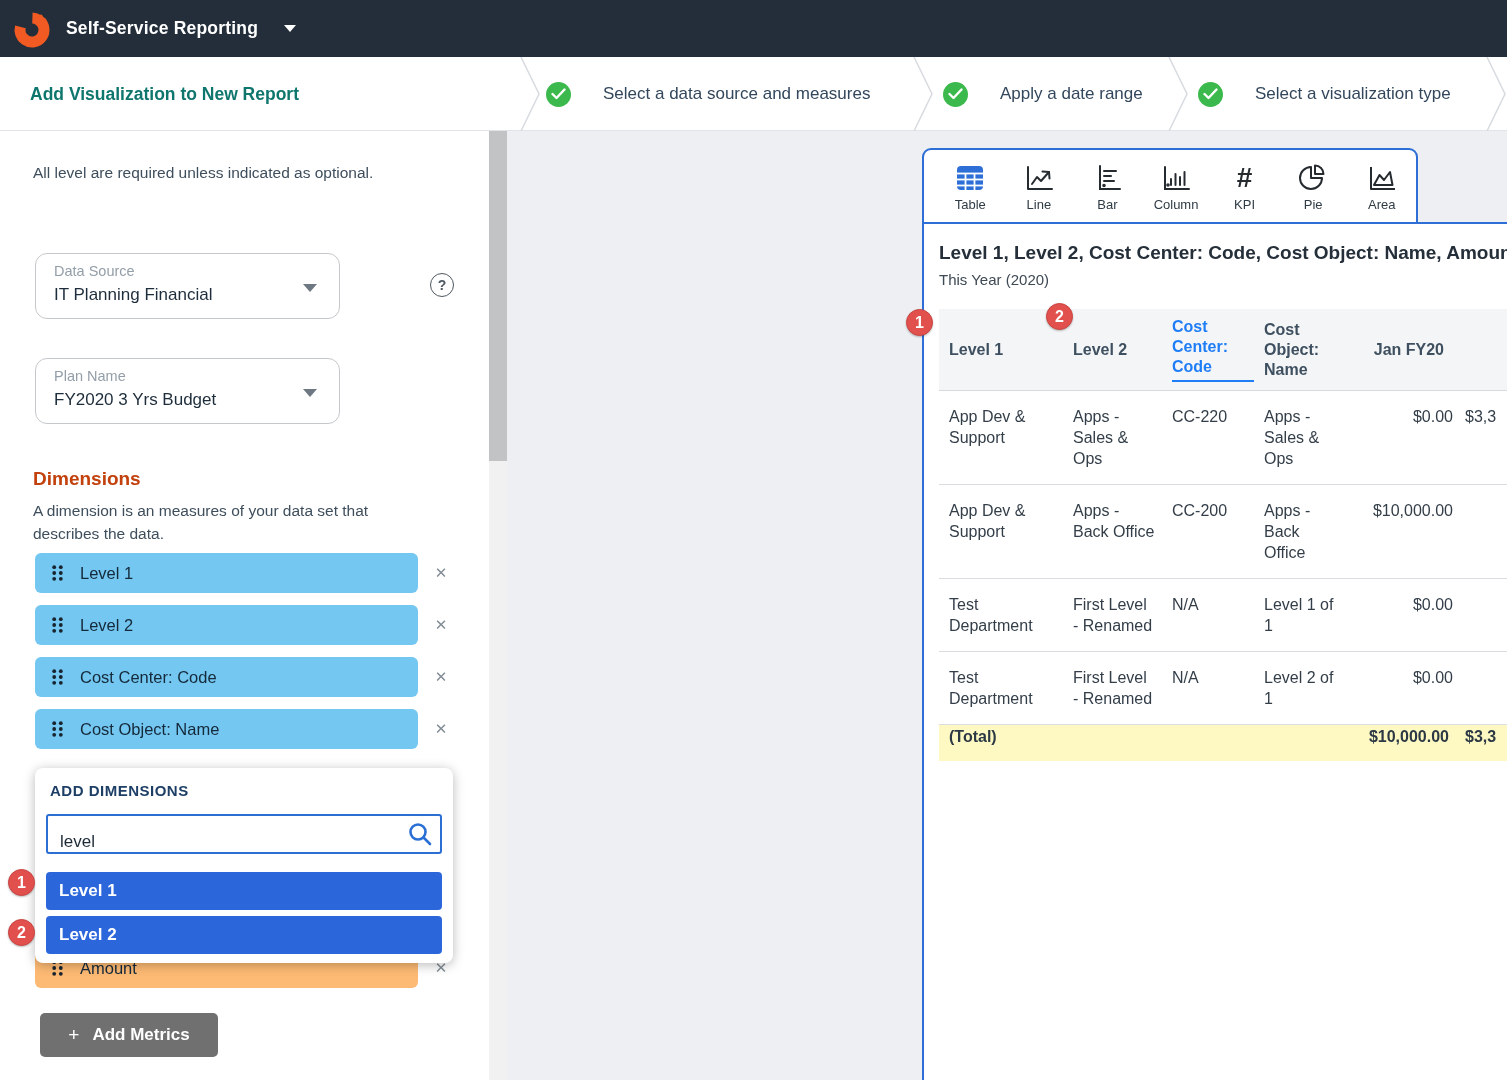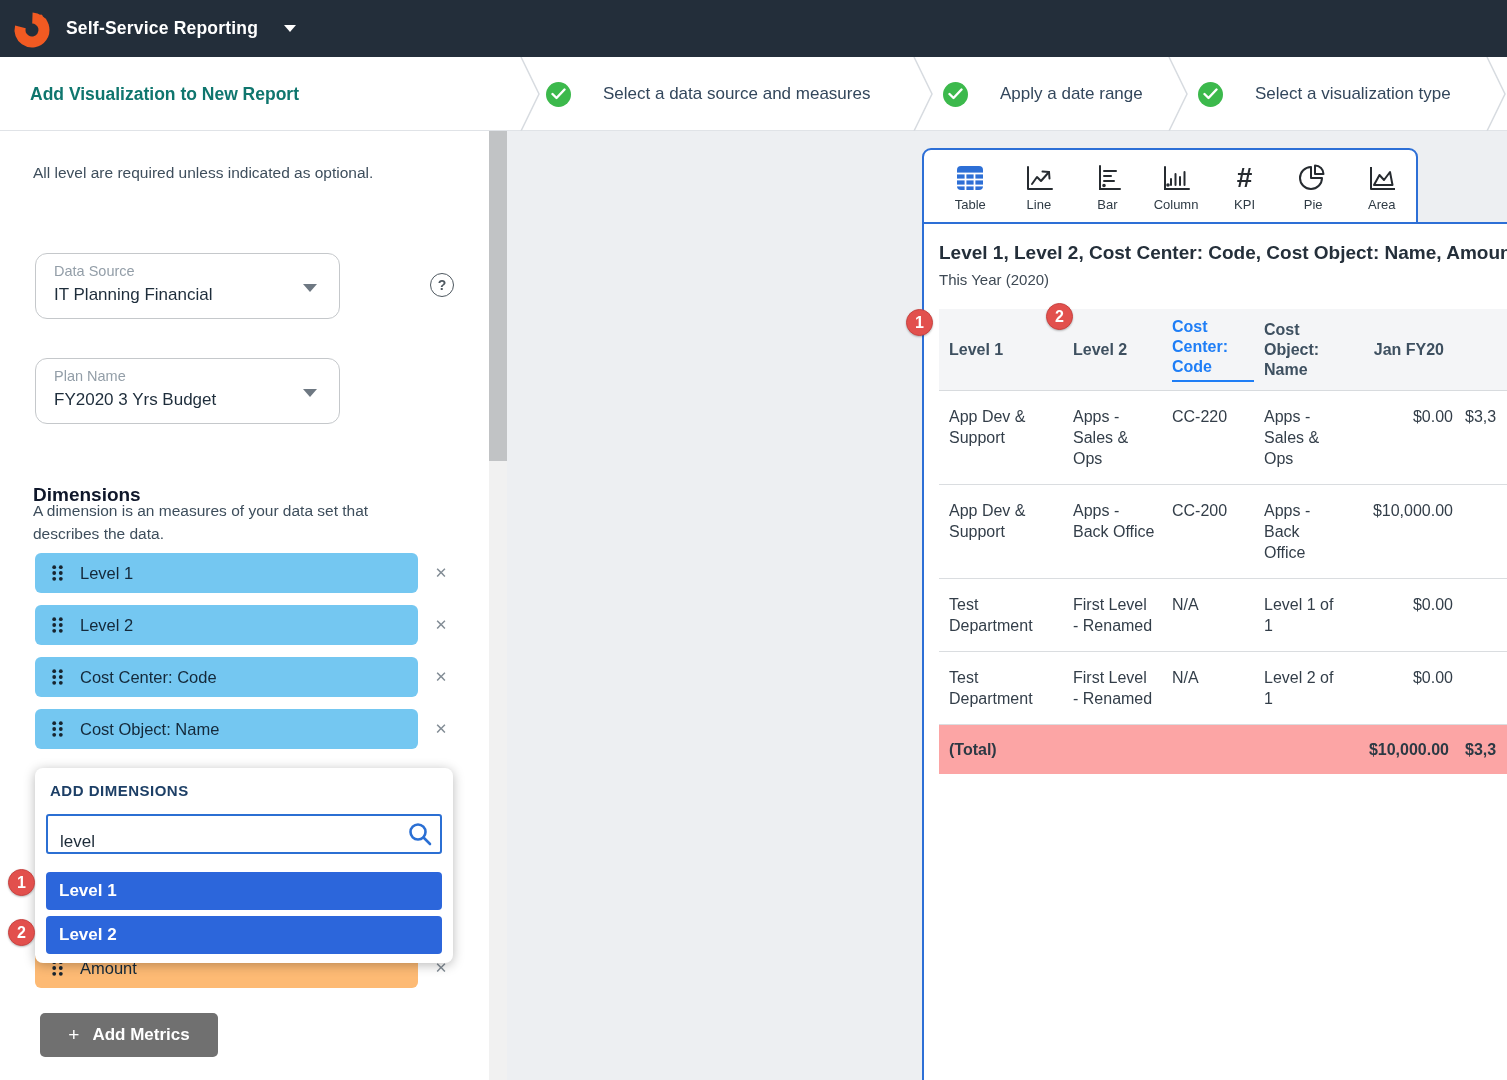--- a/index.html
+++ b/index.html
@@ -28,21 +28,21 @@
   .required-note { position:absolute; left:33px; top:33px; font-size:15.5px; color:#3E4E5C; }
   .section-title { position:absolute; left:33px; top:88px; font-size:23px; font-weight:700; color:#16293C; }
   .sel-box { position:absolute; left:35px; width:305px; height:66px; border:1px solid #C5C8CB; border-radius:12px; background:#fff; cursor:pointer; }
   .sel-ds { top:122px; } .sel-pn { top:227px; }
   .sel-label { position:absolute; left:18px; top:9px; font-size:14.5px; color:#939EA8; }
   .sel-value { position:absolute; left:18px; top:31px; font-size:17px; color:#1E2D3B; }
   .sel-caret { position:absolute; right:22px; top:30px; width:0; height:0;
     border-left:7px solid transparent; border-right:7px solid transparent; border-top:8px solid #6E7882; }
   .help-icon { position:absolute; left:430px; top:142px; width:24px; height:24px; border:1.6px solid #4E5860; border-radius:50%;
     display:flex; align-items:center; justify-content:center; font-size:14px; font-weight:700; color:#4E5860; cursor:pointer; }
-  .dims-title { position:absolute; left:33px; top:337px; font-size:19px; font-weight:700; color:#0f172a;margin-top:16px; }
+  .dims-title { position:absolute; left:33px; top:337px; font-size:19px; font-weight:700; color:#c2410c; }
   .dims-desc { position:absolute; left:33px; top:368px; width:405px; font-size:15.5px; line-height:23px; color:#3E4E5C; }
 
   .chip { position:absolute; left:35px; width:383px; height:40px; border-radius:6px; background:#74C7F1;
     display:flex; align-items:center; cursor:grab; }
   .chip-1{ top:422px; } .chip-2{ top:474px; } .chip-3{ top:526px; } .chip-4{ top:578px; }
   .chip-amount { top:817px; background:#fdba74; z-index:1; }
   .chip-handle { margin:0 0 0 17px; flex:none; }
   .chip-label { margin-left:17px; font-size:16.5px; color:#14293A; }
   .chip-x { position:absolute; left:428px; width:26px; height:26px; display:flex; align-items:center; justify-content:center;
     font-size:15px; font-weight:700; color:#828C95; cursor:pointer; }
@@ -93,21 +93,21 @@
   .rt th { background:#F4F5F7; color:#3E5060; font-size:16px; line-height:20px; font-weight:700; text-align:left;
     vertical-align:middle; padding:8px 6px 8px 10px; height:64px; border-bottom:1px solid #D8DBDE; }
   .rt th.c5 { text-align:right; padding-right:11px; }
   .rt th.c6 { padding-left:52px; }
   .rt th.sorted { color:#1F7EF6; cursor:pointer; }
   .rt th.sorted .u { display:inline-block; width:82px; border-bottom:2.5px solid #1F7EF6; padding-bottom:3px; }
   .rt td { font-size:16px; line-height:21px; color:#333E49; vertical-align:top; padding:15px 6px 15px 10px; }
   .rt tbody tr + tr td { border-top:1px solid #DADDE0; }
   .rt td.c5 { text-align:right; padding-right:2px; white-space:nowrap; }
   .rt td.c6 { padding-left:10px; white-space:nowrap; }
-  .rt tr.total td { background:#fca5a5; font-weight:700; color:#2C3944; padding:14px 6px 14px 10px; border-top:1px solid #DADDE0; }
+  .rt tr.total td { background:#fef9c3; font-weight:700; color:#2C3944; padding:1px 6px 14px 10px; border-top:1px solid #DADDE0; }
 
   .badge-t1{ left:399px; top:178px; } .badge-t2{ left:539px; top:172px; }
 </style>
 </head>
 <body>
 
 <div class="navbar">
   <svg class="nav-logo" viewBox="0 0 40 40">
     <circle cx="19" cy="21" r="12" fill="none" stroke="#F15A22" stroke-width="11" stroke-dasharray="60 16" stroke-dashoffset="8" transform="rotate(-55 19 21)"></circle>
     <g fill="#F15A22">

